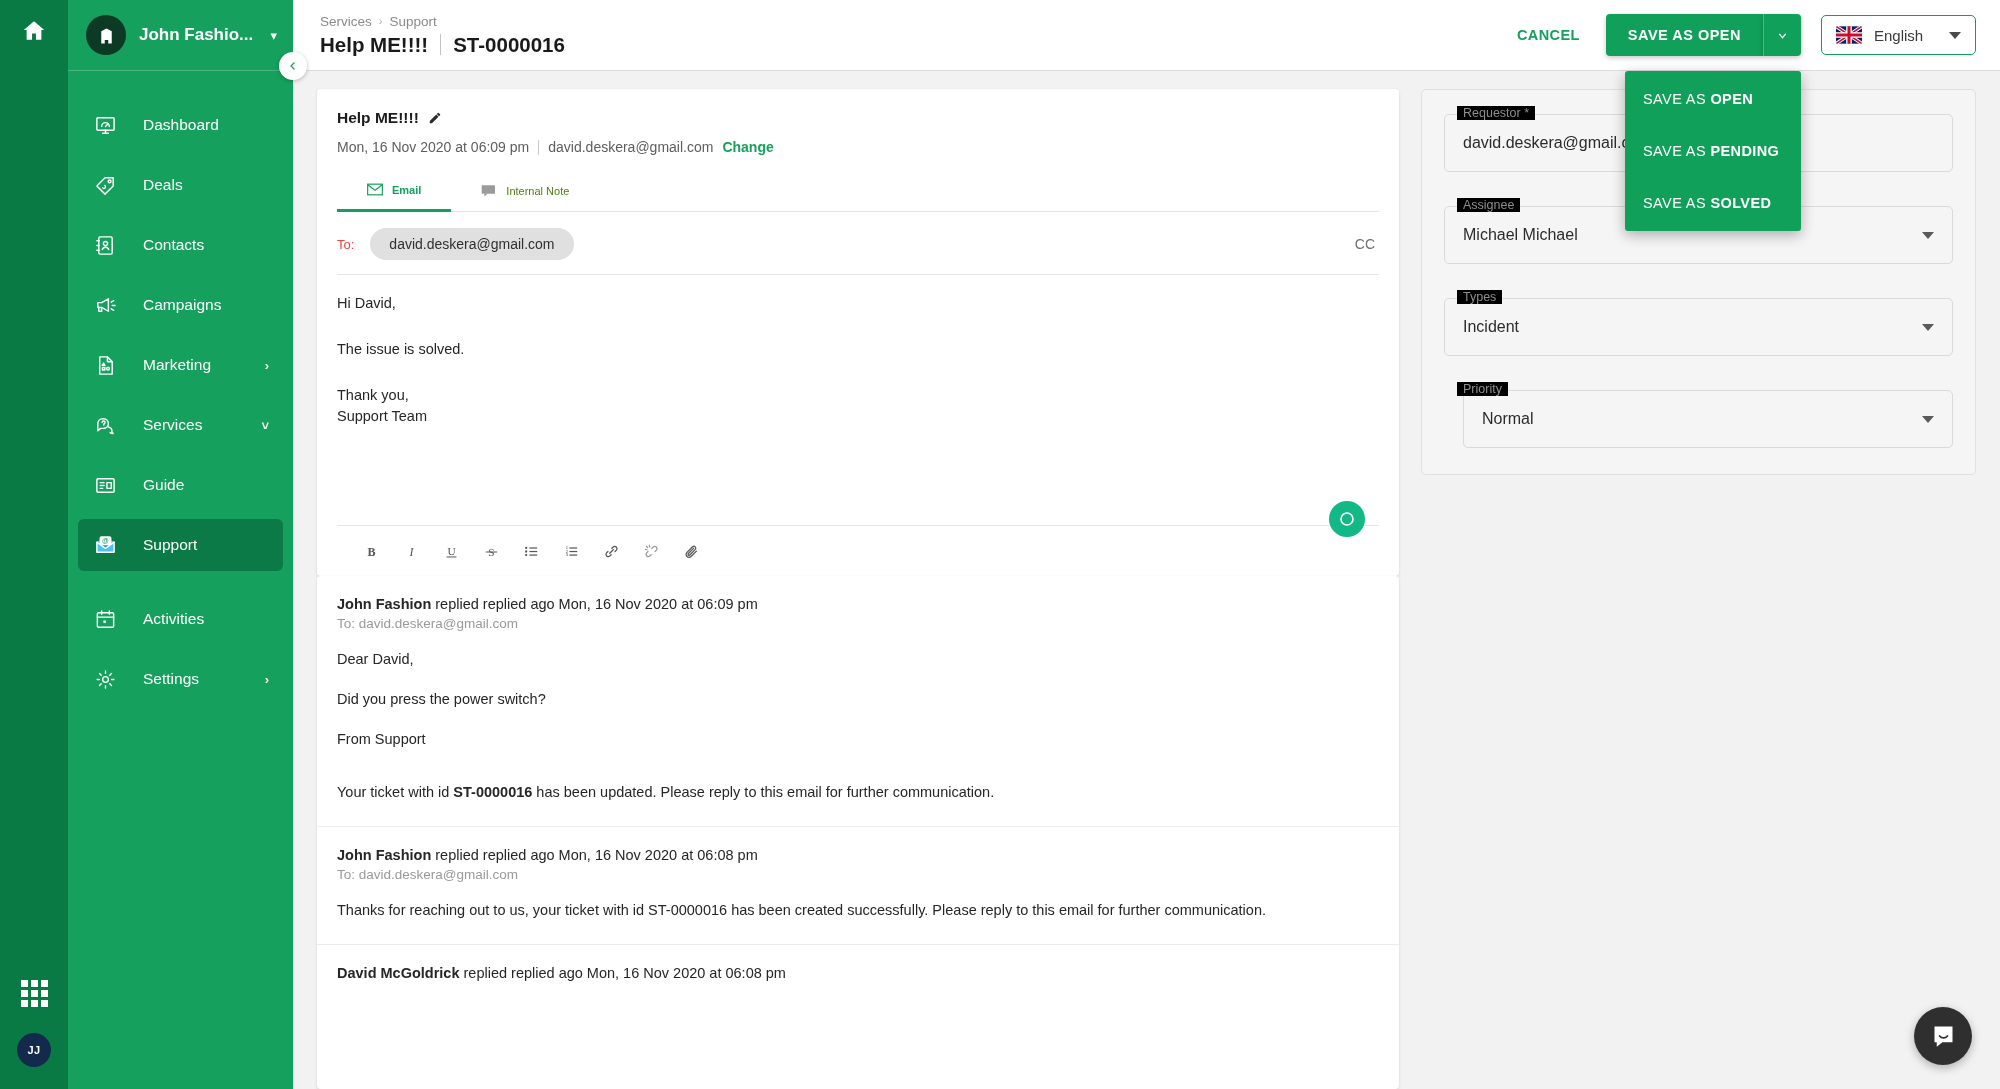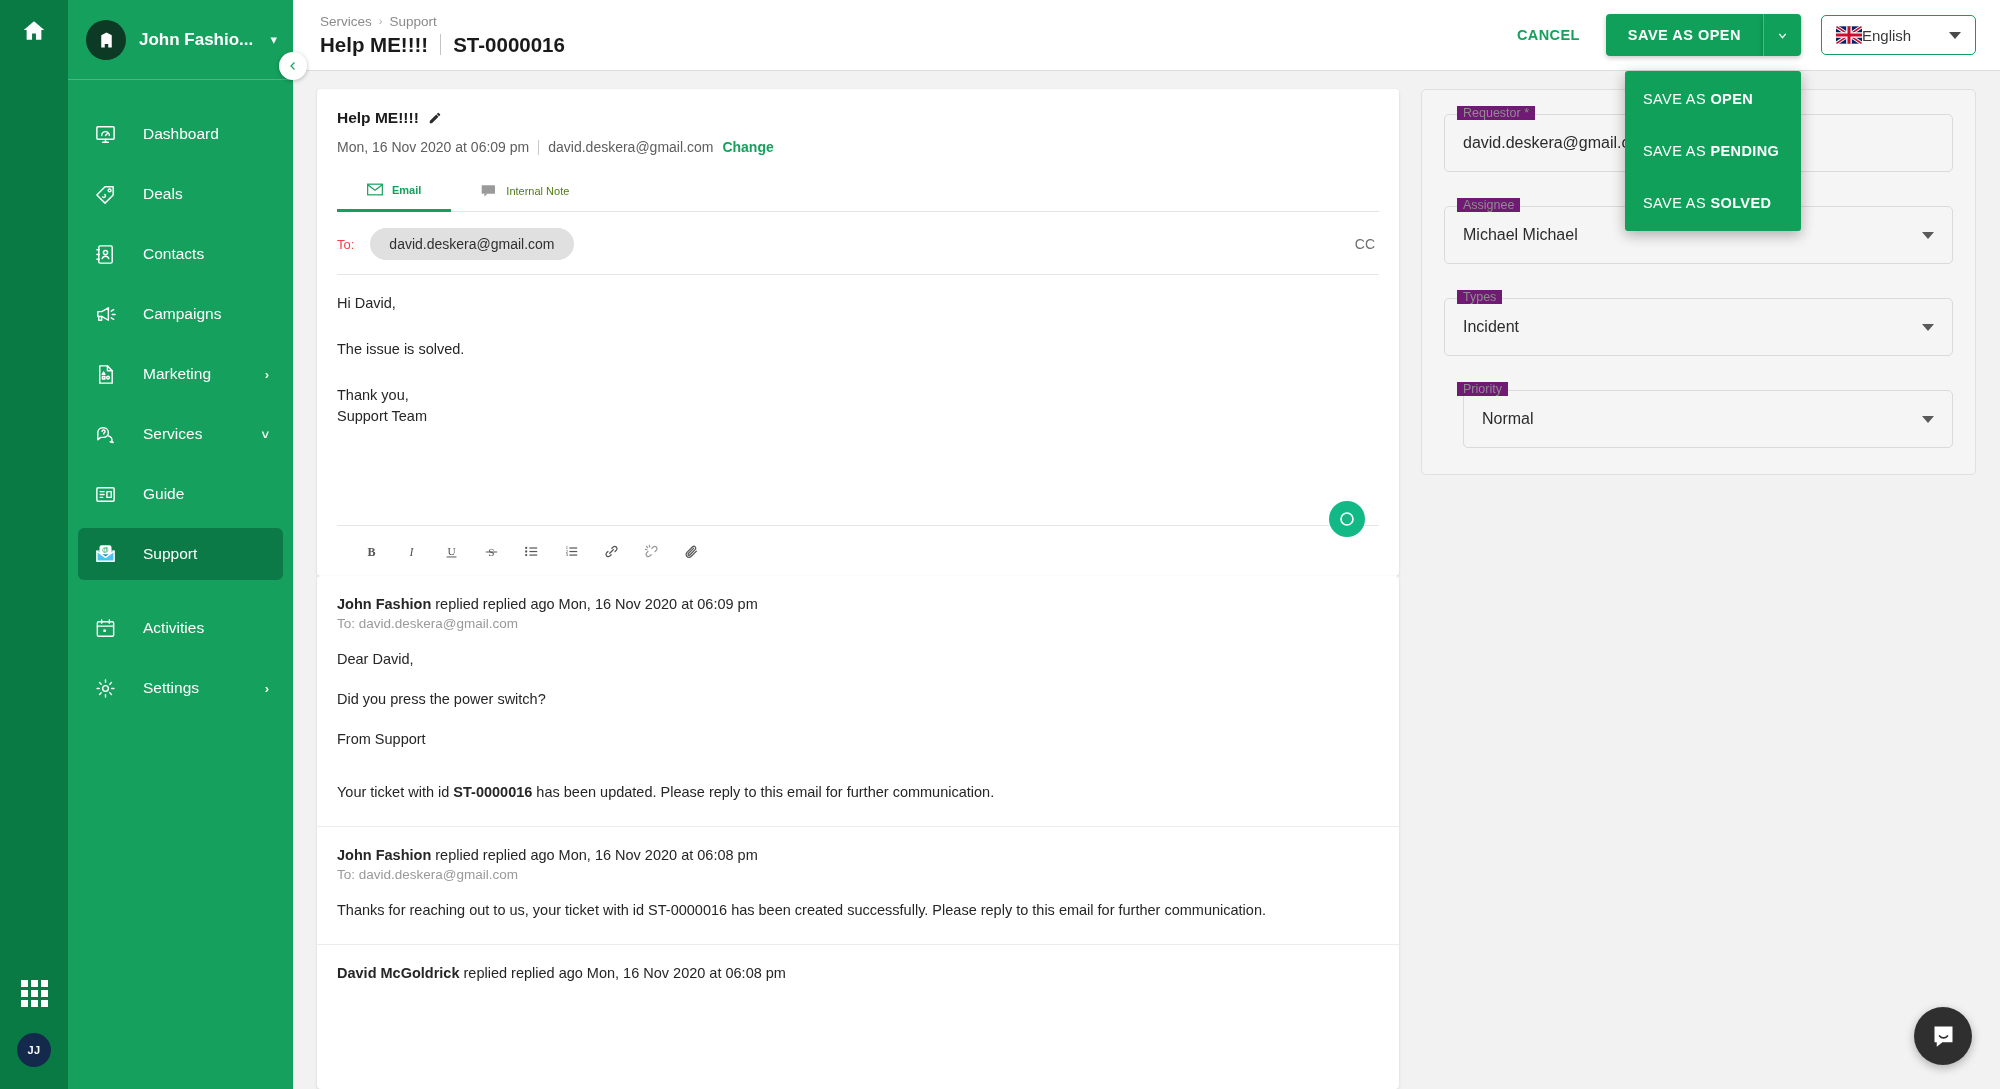--- a/index.html
+++ b/index.html
@@ -26,21 +26,21 @@
     color:#fff; font-size: 11px; font-weight: 700; letter-spacing:.5px;
     display:flex; align-items:center; justify-content:center;
   }
 
   
   .sidebar {
     width: 225px; flex: 0 0 225px; background: #16a05d;
     display: flex; flex-direction: column; position: relative;
   }
   .org {
-    height: 80px; display: flex; align-items: center; gap: 13px; padding: 0 16px 0 18px;
+    height: 71px; display: flex; align-items: center; gap: 13px; padding: 0 16px 0 18px;
     border-bottom: 1px solid rgba(255,255,255,.22);
   }
   .org-badge {
     width: 40px; height: 40px; flex:0 0 40px; border-radius: 50%; background: #0d3a24;
     display:flex; align-items:center; justify-content:center;
   }
   .org-badge svg { width: 21px; height: 21px; fill:#fff; }
   .org-name { color:#fff; font-size: 17px; font-weight: 700; flex:1; white-space:nowrap; overflow:hidden; }
   .org-caret { color:#fff; font-size: 13px; opacity:.95; }
 
@@ -91,21 +91,21 @@
     font-family:inherit; box-shadow: 0 2px 5px rgba(0,0,0,.22);
   }
   .split-toggle {
     background:#10a05a; color:#fff; border:none; width: 38px; border-radius: 0 4px 4px 0;
     cursor:pointer; display:flex; align-items:center; justify-content:center;
     border-left: 1px solid rgba(255,255,255,.25); box-shadow: 0 2px 5px rgba(0,0,0,.22);
   }
   .split-toggle svg { width:13px; height:13px; stroke:#fff; fill:none; stroke-width:2.4; }
 
   .lang-btn {
-    display:flex; align-items:center; border: 1.6px solid #10a05a;
+    display:flex; align-items:center; gap: 12px; border: 1.6px solid #10a05a;
     border-radius: 5px; padding: 10px 14px; background:#fff; cursor:pointer; min-width: 155px;
   }
   .flag { width: 26px; height: 18px; flex:0 0 26px; border-radius:2px; overflow:hidden; }
   .lang-label { font-size: 15px; color:#3a3a3a; flex:1; }
   .lang-caret { width:0; height:0; border-left:6px solid transparent; border-right:6px solid transparent; border-top:7px solid #4a4a4a; }
 
   .dropdown {
     position:absolute; top: 57px; right: 0; width: 176px; background:#10a05a;
     border-radius: 3px; box-shadow: 0 4px 14px rgba(0,0,0,.3); z-index: 60; padding: 2px 0;
   }
@@ -166,21 +166,21 @@
   .msg-p { font-size: 14.5px; color:#262626; line-height:1.5; margin-top: 18px; }
   .msg-p b { font-weight:700; }
 
   
   .right-col { flex: 0 0 555px; }
   .panel { background:#f5f5f5; border:1px solid #e0e0e0; border-radius: 5px; padding: 24px 22px 26px; }
   .field { position:relative; margin-bottom: 34px; }
   .field:last-child { margin-bottom: 0; padding-left: 19px; }
   .fs { border:1px solid #dadada; border-radius: 5px; background:#f5f5f5; padding: 19px 18px; display:flex; align-items:center; }
   .fs-label {
-    position:absolute; top: -8px; left: 13px; background:#701a75; padding: 0 6px;
+    position:absolute; top: -8px; left: 13px; background:#000000; padding: 0 6px;
     font-size: 12.5px; color:#8d8d8d;
   }
   .fs-val { font-size: 16px; color:#2b2b2b; flex:1; }
   .fs-caret { width:0; height:0; border-left:6px solid transparent; border-right:6px solid transparent; border-top:7px solid #5a5a5a; }
 
   .intercom {
     position: fixed; right: 28px; bottom: 24px; width: 58px; height: 58px; border-radius:50%;
     background:#2f2f2f; display:flex; align-items:center; justify-content:center;
     box-shadow: 0 3px 10px rgba(0,0,0,.28); cursor:pointer; z-index: 70;
   }

